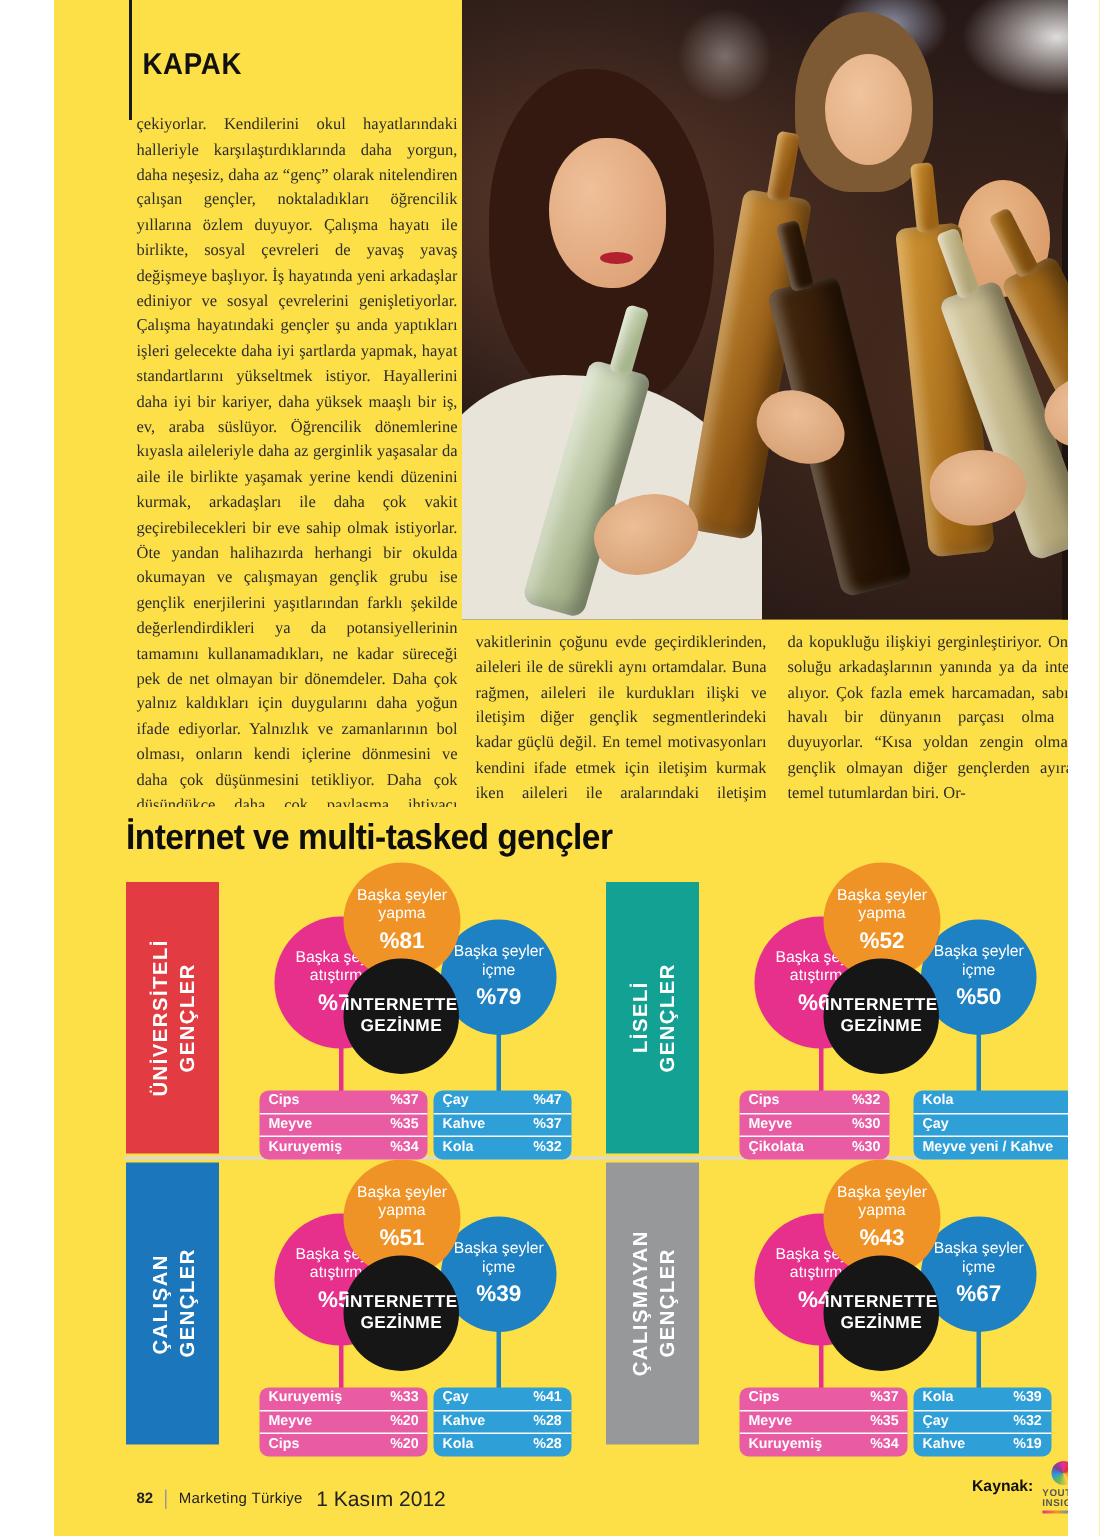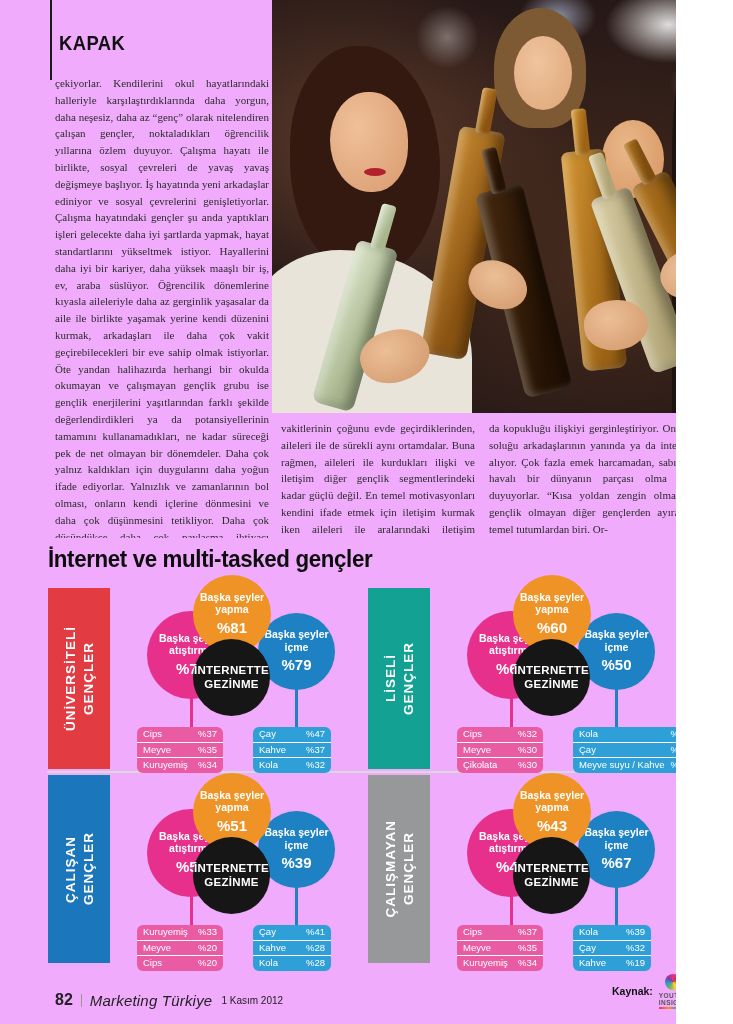--- a/index.html
+++ b/index.html
@@ -1,17 +1,17 @@
 <!DOCTYPE html>
 <html><head>
 <meta charset="utf-8">
 <style>
   * { margin:0; padding:0; box-sizing:border-box; }
   body { background:#ffffff; font-family:"Liberation Sans", sans-serif; }
-  .page { position:relative; width:676px; height:1024px; background:#f0abfc; overflow:hidden; }
+  .page { position:relative; width:676px; height:1024px; background:#fde047; overflow:hidden;margin-left:36px; }
 
   
   .kapak-rule { position:absolute; left:50px; top:0; width:2px; height:80px; background:#1a1a1a; }
   .kapak { position:absolute; left:59px; top:32px; font-size:20px; font-weight:800; letter-spacing:.5px; color:#111;
            transform:scaleX(.92); transform-origin:left; }
 
   
   .col { position:absolute; font-family:"Liberation Serif", serif; font-size:11px; line-height:16.8px;
          color:#2c2c2c; text-align:justify; overflow:hidden; }
   .col1 { left:55px;  top:75px;  width:214px; height:463px; }
@@ -62,43 +62,43 @@
   .q1 { left:0;   top:0; }   .q2 { left:320px; top:0; width:336px; }
   .q3 { left:0;   top:198px; } .q4 { left:320px; top:198px; width:336px; }
   .gbar { position:absolute; left:1px; width:62px; display:flex; justify-content:center; align-items:center; gap:3px; }
   .q1 .gbar, .q2 .gbar { top:13px; height:181px; }
   .q3 .gbar, .q4 .gbar { top:2px;  height:188px; }
   .vtext { writing-mode:vertical-rl; transform:rotate(180deg); color:#fff; font-weight:800; font-size:13.5px;
            letter-spacing:1px; white-space:nowrap; }
   .cluster { position:absolute; left:78px; top:0; width:250px; height:196px; }
   .bubble { position:absolute; border-radius:50%; color:#fff; display:flex; flex-direction:column;
             align-items:center; justify-content:center; text-align:center; }
-  .bl { font-size:10.5px; font-weight:700; line-height:12.5px; }
+  .bl { font-size:10.5px; font-weight:400; line-height:12.5px; }
   .bv { font-size:15px; font-weight:800; line-height:21px; margin-top:1px; }
   .b-doing  { left:68px;  top:0;    width:78px; height:78px; background:#f09326; z-index:3; }
   .b-snack  { left:22px;  top:36px; width:88px; height:88px; background:#e7308b; z-index:1; }
   .b-drink  { left:133px; top:38px; width:77px; height:77px; background:#1e81c4; z-index:2; }
   .b-center { left:68px;  top:64px; width:77px; height:77px; background:#161616; z-index:4; }
   .cl { font-size:11.5px; font-weight:800; line-height:13.5px; letter-spacing:.3px; }
   .line { position:absolute; width:3px; z-index:0; }
   .line-s { left:65px;  top:112px; height:42px; background:#e7308b; }
   .line-d { left:170px; top:108px; height:46px; background:#1e81c4; }
   .mlist { position:absolute; top:152px; list-style:none; width:fit-content; border-radius:6px; overflow:hidden; z-index:1; }
-  .mlist li { display:flex; justify-content:space-between; gap:6px; padding:1px 6px 2px 6px;
-              font-size:9.5px; font-weight:400; color:#fff; white-space:nowrap; line-height:11.5px;text-align:right; }
+  .mlist li { display:flex; justify-content:space-between; gap:32px; padding:1px 6px 2px 6px;
+              font-size:9.5px; font-weight:700; color:#fff; white-space:nowrap; line-height:11.5px;text-align:right; }
   .mlist li + li { border-top:1.5px solid #fff; }
   .snack-list { left:12px;  background:#e95ba3; min-width:86px; }
   .drink-list { left:128px; background:#2f9fd7; min-width:78px; }
 
   
   .footer-left { position:absolute; left:55px; top:991px; display:flex; align-items:center; color:#222; }
-  .pgnum { font-size:16px; font-weight:800; }
+  .pgnum { font-size:10px; font-weight:800; }
   .fdiv { width:1px; height:13px; background:#999; margin:0 8px; }
-  .mag { font-size:15px; letter-spacing:.2px;font-style:italic; }
-  .fdate { font-size:10px; margin-left:9px; }
+  .mag { font-size:10px; letter-spacing:.2px; }
+  .fdate { font-size:14px; margin-left:9px; }
   .source { position:absolute; left:612px; top:974px; display:flex; align-items:center; gap:6px; }
   .kaynak { font-size:10.5px; font-weight:800; color:#111; }
   .brand { display:flex; flex-direction:column; align-items:center; }
   .pinwheel { width:16px; height:16px; border-radius:50%;
               background:conic-gradient(#e8308b,#d23333,#f5941e,#ffd24a,#7ab648,#2e9bd6,#7d3f98,#e8308b); }
   .brand-name { font-size:6.5px; font-weight:800; letter-spacing:.4px; color:#555; margin-top:2px; }
   .brand-bar { width:100%; height:1.5px; background:linear-gradient(90deg,#e8308b,#f5941e,#2e9bd6,#7ab648); margin-top:1px; }
 </style>
 </head>
 <body>
@@ -200,21 +200,21 @@
       <div class="gbar" style="background-color: rgb(18, 161, 146);">
         <span class="vtext">LİSELİ</span>
         <span class="vtext">GENÇLER</span>
       </div>
       <div class="cluster">
         <div class="line line-s"></div>
         <div class="line line-d"></div>
         <div class="bubble b-doing">
           <span class="bl">Başka şeyler</span>
           <span class="bl">yapma</span>
-          <span class="bv">%60</span>
+          <span class="bv">%52</span>
         </div>
         <div class="bubble b-snack">
           <span class="bl">Başka şeyler</span>
           <span class="bl">atıştırma</span>
           <span class="bv">%66</span>
         </div>
         <div class="bubble b-drink">
           <span class="bl">Başka şeyler</span>
           <span class="bl">içme</span>
           <span class="bv">%50</span>
@@ -240,21 +240,21 @@
         <ul class="mlist drink-list">
           <li>
               <span>Kola</span>
               <span>%30</span>
             </li>
           <li>
               <span>Çay</span>
               <span>%30</span>
             </li>
           <li>
-              <span>Meyve suyu / Kahve</span>
+              <span>Meyve yeni / Kahve</span>
               <span>%42</span>
             </li>
         </ul>
       </div>
     </div>
 
     <div class="quad q3">
       <div class="gbar" style="background-color: rgb(27, 118, 188);">
         <span class="vtext">ÇALIŞAN</span>
         <span class="vtext">GENÇLER</span>

